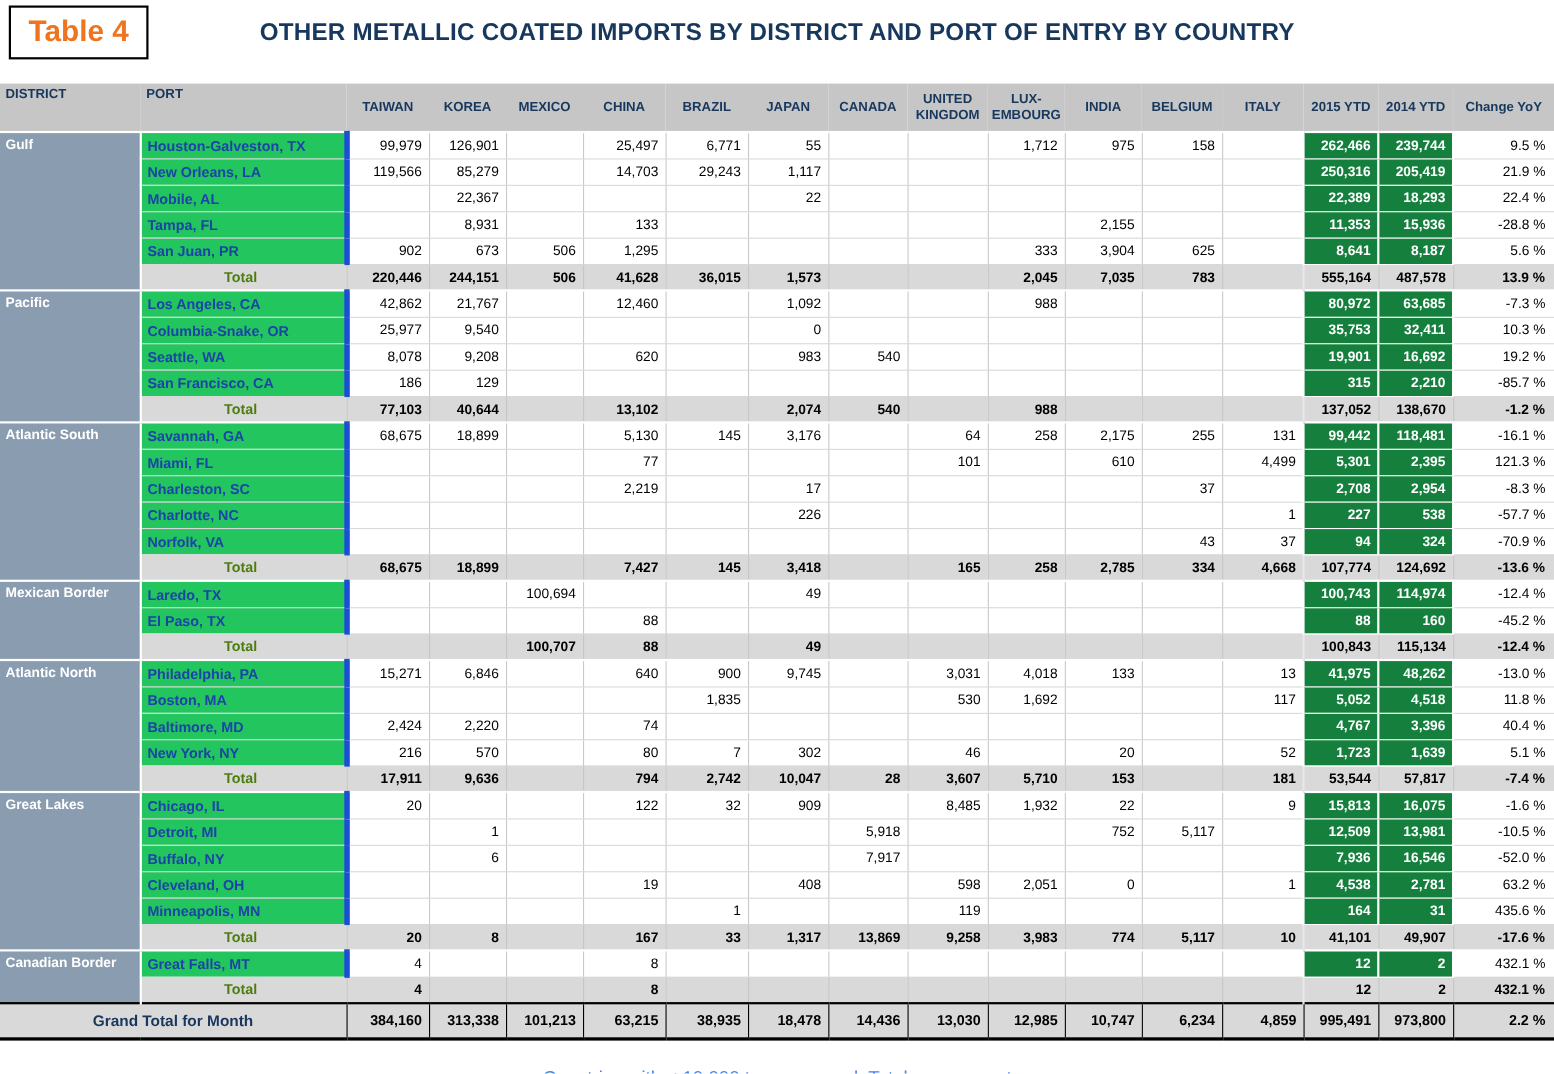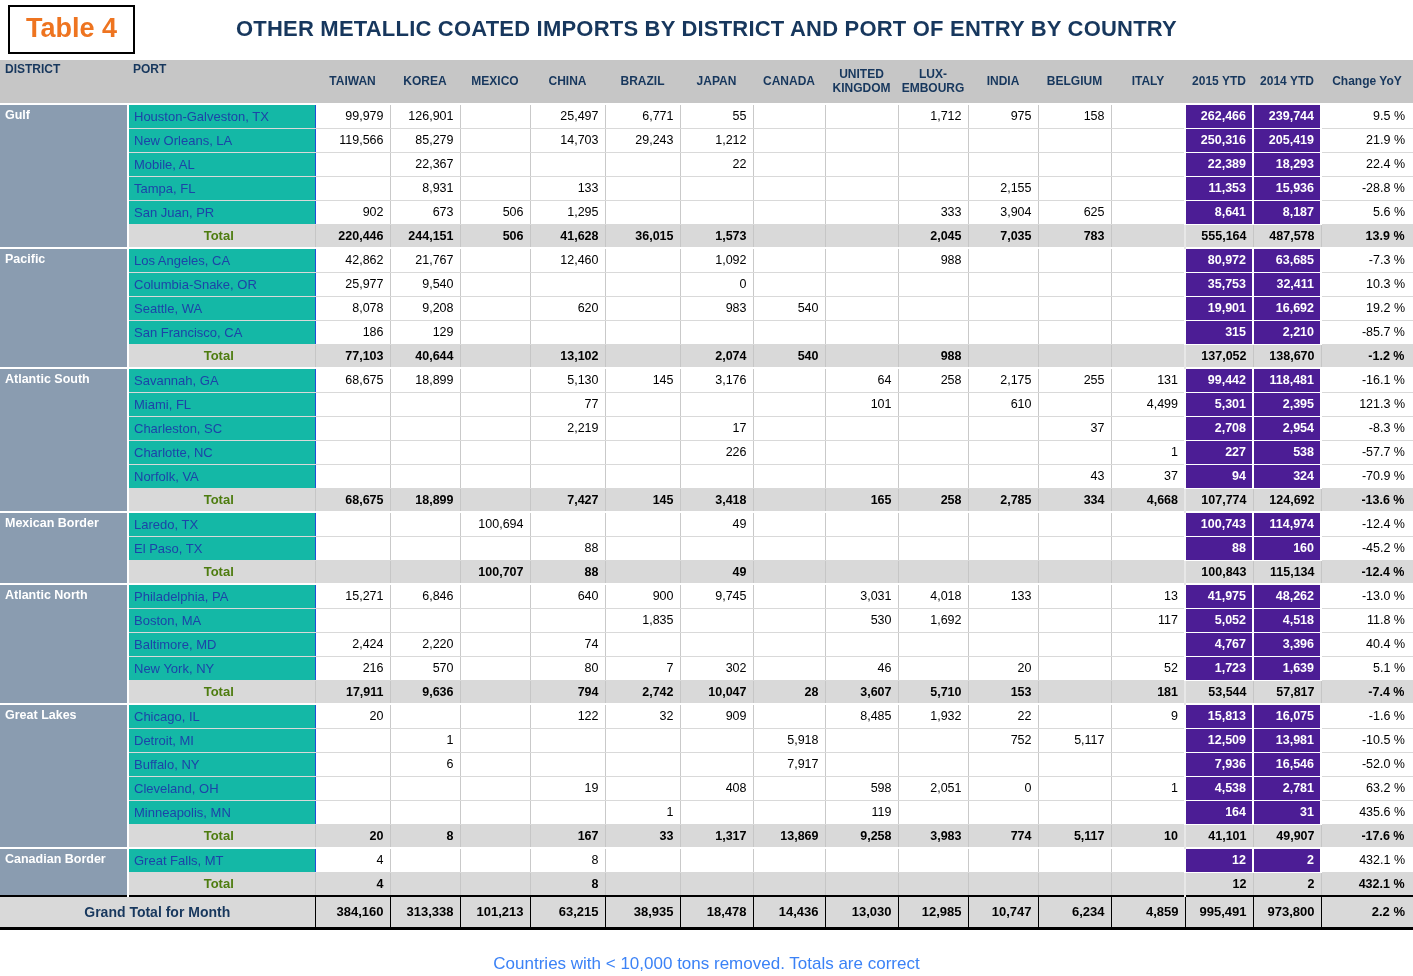--- a/index.html
+++ b/index.html
@@ -1,21 +1,21 @@
 <!DOCTYPE html>
 <html><head>
 <meta charset="utf-8">
 <style>
   * { box-sizing: border-box; margin: 0; padding: 0; }
   body {
     width: 1413px; height: 976px; background: #ffffff;
     font-family: "Liberation Sans", sans-serif; overflow: hidden;
     color: #000;
   }
-  .topbar { position: relative; height: 60px; border-radius: 29px; }
+  .topbar { position: relative; height: 76px; border-radius: 29px; }
   .table-badge {
     position: absolute; left: 8px; top: 5px;
     border: 2px solid #000; background: #fff;
     padding: 6px 16px 8px 16px;
     font-size: 27px; font-weight: bold; color: #ee7420;
   }
   .page-title {
     text-align: center; padding-top: 16px;
     font-size: 22px; font-weight: bold; color: #17375d;
     letter-spacing: 0.2px;
@@ -30,31 +30,31 @@
   }
   th.h-left { text-align: left; vertical-align: top; padding: 3px 0 0 5px; }
   th.h-num { text-align: center; vertical-align: middle; margin-top: 40px; }
   tbody td { height: 24px; font-size: 12.5px; }
   td.district {
     background: #8a9cb0; color: #ffffff; font-weight: bold;
     vertical-align: top; padding: 3px 0 0 5px; font-size: 12.5px;
     border-right: 2px solid #fff;
   }
   td.port {
-    color: #1c44a8; font-weight: normal; padding-left: 5px;
-    border-right: 1px solid #1d4ed8; border-bottom: 1px solid #d9d9d9;
-    background: #14b8a6; font-size: 13px; white-space: nowrap;
+    color: #1c44a8; font-weight: bold; padding-left: 5px;
+    border-right: 5px solid #1d4ed8; border-bottom: 1px solid #d9d9d9;
+    background: #22c55e; font-size: 13px; white-space: nowrap;
   }
   td.num {
     text-align: right; padding-right: 6px; background: #fff;
     border-right: 1px solid #c9c9c9; border-bottom: 1px solid #d9d9d9;
     white-space: nowrap;
   }
   td.ytd {
-    background: #4c1d95; color: #ffffff; font-weight: bold;
+    background: #15803d; color: #ffffff; font-weight: bold;
     border-left: 2px solid #fff; border-right: 2px solid #fff;
     border-bottom: 1px solid #fff;
   }
   td.change { border-right: none; padding-right: 8px; }
   tr.block-start td { border-top: 2px solid #ffffff; }
   tr.total-row td {
     background: #d9d9d9; font-weight: bold;
     border-right: 1px solid #c6c6c6; border-bottom: 1px solid #fff;
   }
   tr.total-row td.total-label {
@@ -150,21 +150,21 @@
         <td class="num ytd">239,744</td>
         <td class="num change">9.5 %</td>
       </tr>
       <tr class="data-row">
         <td class="port">New Orleans, LA</td>
         <td class="num">119,566</td>
         <td class="num">85,279</td>
         <td class="num"></td>
         <td class="num">14,703</td>
         <td class="num">29,243</td>
-        <td class="num">1,212</td>
+        <td class="num">1,117</td>
         <td class="num"></td>
         <td class="num"></td>
         <td class="num"></td>
         <td class="num"></td>
         <td class="num"></td>
         <td class="num"></td>
         <td class="num ytd">250,316</td>
         <td class="num ytd">205,419</td>
         <td class="num change">21.9 %</td>
       </tr>

